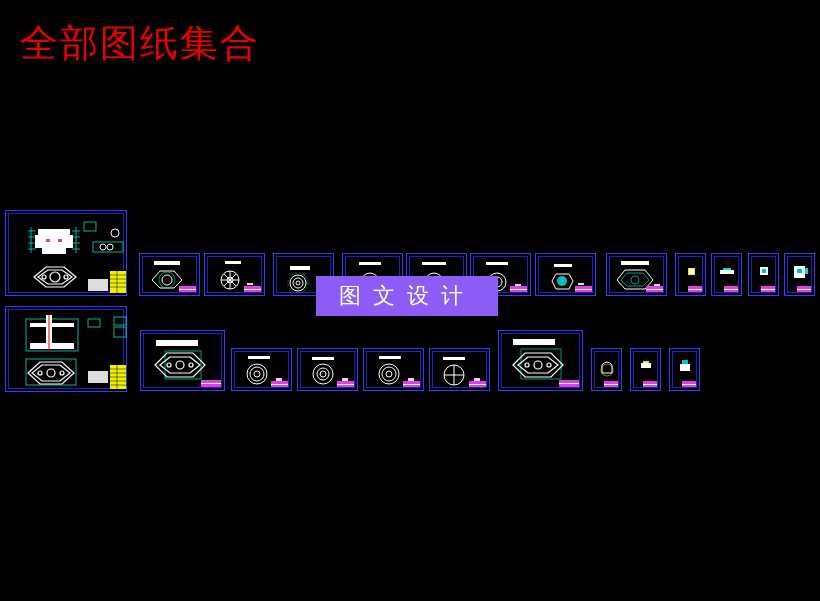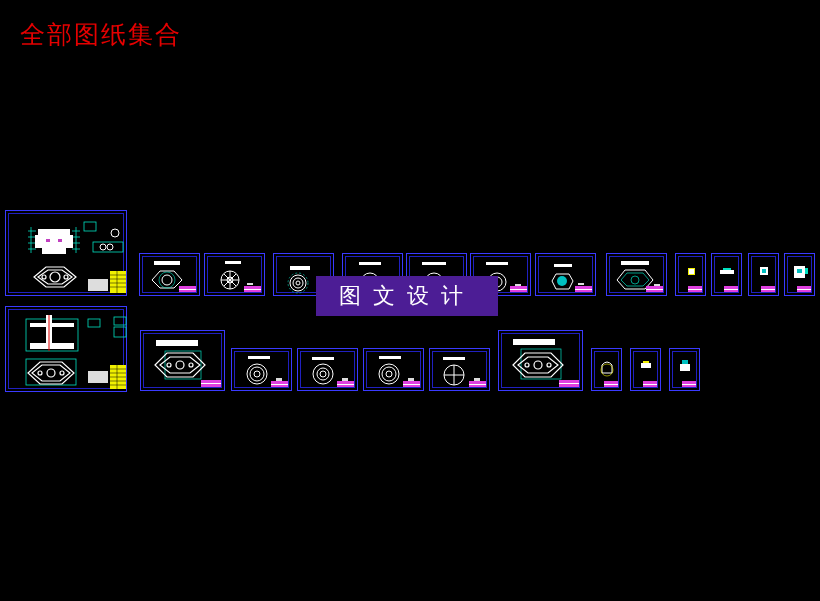--- a/index.html
+++ b/index.html
@@ -1,22 +1,22 @@
 <!DOCTYPE html>
 <html><head>
 <meta charset="utf-8">
 <style>
   html, body { margin:0; padding:0; background:#000; }
   body { width:820px; height:601px; position:relative; overflow:hidden; font-family:"DejaVu Serif", serif; }
-  .title { position:absolute; left:20px; top:18px; color:#e60000; font-size:25px; letter-spacing:2px; font-family:"DejaVu Serif", serif; white-space:nowrap; }
+  .title { position:absolute; left:20px; top:18px; color:#e60000; font-size:38px; letter-spacing:2px; font-family:"DejaVu Serif", serif; white-space:nowrap; }
   .sheet { position:absolute; border:1.5px solid #3a3aff; box-sizing:border-box; background:#000; }
   .sheet .inner { position:absolute; left:2px; top:2px; right:2px; bottom:2px; border:1px solid #2020c0; }
   .tb { position:absolute; right:3px; bottom:3px; background:#e040e0; }
   .tb::after { content:""; position:absolute; left:0; right:0; top:45%; height:1px; background:#fff; }
-  .watermark { position:absolute; left:316px; top:276px; width:182px; height:40px; background:#4c1d95; color:#fff; font-size:22px; letter-spacing:12px; display:flex; align-items:center; justify-content:center; font-family:"DejaVu Serif", serif; }
+  .watermark { position:absolute; left:316px; top:276px; width:182px; height:40px; background:#8b5cf6; color:#fff; font-size:22px; letter-spacing:12px; display:flex; align-items:center; justify-content:center; font-family:"DejaVu Serif", serif; }
   svg { position:absolute; overflow:visible; }
 </style>
 </head>
 <body>
 
 <div class="title">全部图纸集合</div>
 
 <div class="sheet" style="left:5px;top:210px;width:122px;height:86px;">
   <div class="inner"></div>
   <svg width="122" height="86">

